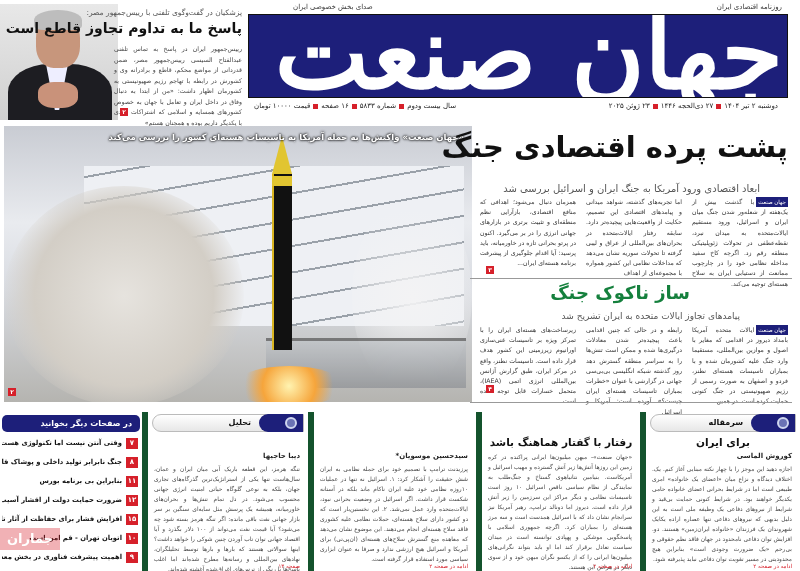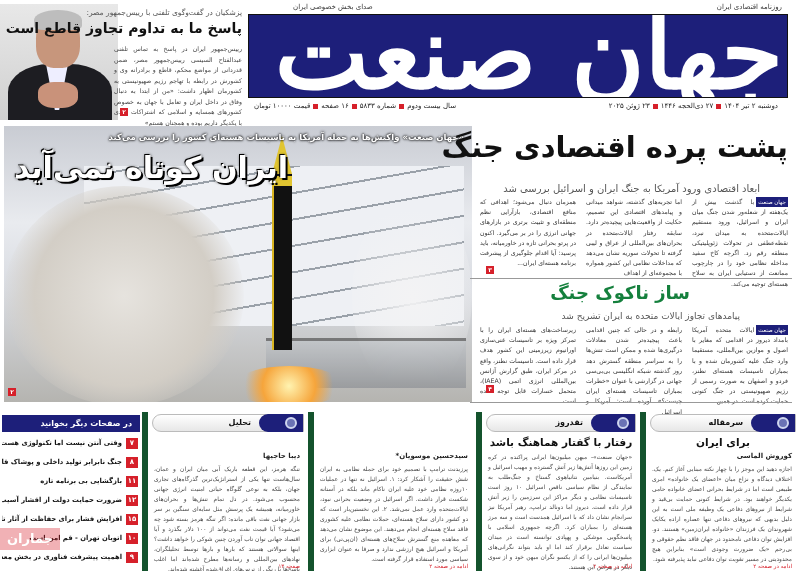--- a/index.html
+++ b/index.html
@@ -63,21 +63,21 @@
 .sec-hdr{position:absolute;top:2px;right:4px;left:4px;height:18px;border:1px solid #bbb;border-radius:9px 0 0 9px;background:linear-gradient(180deg,#fff 0%,#e7e7e7 100%)}
 .sec-hdr .pill{position:absolute;right:0;top:-1px;width:44px;height:18px;background:#1d1f7a;border-radius:9px 0 0 9px}
 .sec-hdr .ring{position:absolute;right:6px;top:2px;width:12px;height:12px;border-radius:50%;border:2px solid #cfd6ef;background:#6b73b5}
 .sec-hdr .lbl{position:absolute;right:52px;top:3px;font-size:8px;font-weight:bold;color:#111}
 .b-title{position:absolute;top:24px;right:6px;left:6px;text-align:center;font-size:10.5px;font-weight:bold;color:#111}
 .b-author{position:absolute;top:40px;right:8px;font-size:7px;font-weight:bold;color:#222}
 .b-body{position:absolute;top:50px;right:8px;left:6px;font-size:5.9px;line-height:10px;color:#444;text-align:justify}
 .b-foot{position:absolute;bottom:2px;right:8px;font-size:5.5px;color:#d6202a}
 
 #side{left:2px;top:412px;width:138px;height:159px}
-#side-hdr{position:absolute;top:3px;left:0;right:0;height:17px;background:#1d1f7a;color:#fff;font-size:8px;font-weight:bold;padding-right:8px;line-height:17px;border-radius:0}
+#side-hdr{position:absolute;top:3px;left:0;right:0;height:17px;background:#1d1f7a;color:#fff;font-size:8px;font-weight:bold;padding-right:8px;line-height:17px;border-radius:5px}
 .side-item{position:absolute;right:2px;left:0;height:17px;font-size:6.8px;font-weight:bold;color:#111;line-height:17px;white-space:nowrap;overflow:hidden}
 .side-item .num{display:inline-block;width:12px;height:11px;background:#d6202a;color:#fff;text-align:center;line-height:11px;font-size:7px;margin-left:4px;vertical-align:middle}
 #watermark{left:0;top:528px;width:60px;height:22px;background:rgba(214,32,42,.35);color:#fff;font-size:13px;font-weight:bold;text-align:center;line-height:22px}
 </style>
 </head>
 <body>
 
 <div id="masthead" class="abs">
   <div id="tagline-r" class="abs">روزنامه اقتصادی ایران</div>
   <div id="tagline-l" class="abs">صدای بخش خصوصی ایران</div>
@@ -109,21 +109,20 @@
 <div id="hero" class="abs">
   <div class="ground"></div>
   <div class="smoke"></div>
   <div class="smoke2"></div>
   <div class="gantry"></div>
   <div class="rocket-nose"></div>
   <div class="rocket"></div>
   <div class="rocket-band"></div>
   <div class="flame"></div>
   <div id="hero-kicker" class="abs">«جهان صنعت» واکنش‌ها به حمله آمریکا به تاسیسات هسته‌ای کشور را بررسی می‌کند</div>
-  <div id="hero-head" class="abs">ایران کوتاه نمی‌آید</div>
   <span id="hero-pg" class="abs pg-badge">۲</span>
 </div>
 
 <div id="main-head" class="abs">پشت پرده اقتصادی جنگ</div>
 <div id="main-sub" class="abs">ابعاد اقتصادی ورود آمریکا به جنگ ایران و اسرائیل بررسی شد</div>
 <div id="ms-col1" class="col"><span class="kicker-box">جهان صنعت</span><span>با گذشت بیش از یک‌هفته از شعله‌ور شدن جنگ میان ایران و اسرائیل، ورود مستقیم ایالات‌متحده به میدان نبرد، نقطه‌عطفی در تحولات ژئوپلیتیکی منطقه رقم زد. اگرچه کاخ سفید مداخله نظامی خود را در چارچوب ممانعت از دستیابی ایران به سلاح هسته‌ای توجیه می‌کند.</span></div>
 <div id="ms-col2" class="col">اما تجربه‌های گذشته، شواهد میدانی و پیامدهای اقتصادی این تصمیم، حکایت از واقعیت‌هایی پیچیده‌تر دارد. سابقه رفتار ایالات‌متحده در بحران‌های بین‌المللی از عراق و لیبی گرفته تا تحولات سوریه نشان می‌دهد که مداخلات نظامی این کشور همواره با مجموعه‌ای از اهداف</div>
 <div id="ms-col3" class="col">همزمان دنبال می‌شود؛ اهدافی که منافع اقتصادی، بازآرایی نظم منطقه‌ای و تثبیت برتری در بازارهای جهانی انرژی را در بر می‌گیرد. اکنون در پرتو بحرانی تازه در خاورمیانه، باید پرسید: آیا اقدام جلوگیری از پیشرفت برنامه هسته‌ای ایران...</div>
 <span id="ms-pg" class="abs pg-badge">۳</span>
 <div class="hr" style="right:8px;top:278px;width:322px"></div>
@@ -141,25 +140,20 @@
       <div class="pill"></div>
       <div class="ring"></div>
       <span class="lbl">سرمقاله</span>
     </div>
   <div class="b-title">برای ایران</div>
   <div class="b-author">کوروش الماسی</div>
   <div class="b-body" style="top:52px">اجازه دهید این موجز را با چهار نکته مبنایی آغاز کنم. یک. اختلاف دیدگاه و نزاع میان «اعضای یک خانواده» امری طبیعی است اما در شرایط بحرانی اعضای خانواده حامی یکدیگر خواهند بود. در شرایط کنونی حمایت بی‌قید و شرایط از نیروهای دفاعی یک وظیفه ملی است به این دلیل بدیهی که نیروهای دفاعی تنها عصاره اراده یکایک شهروندان یک فرزندان «خانواده ایران‌زمین» هستند. دو. افزایش توان دفاعی نامحدود در جهان فاقد نظم حقوقی و بی‌رحم «یک ضرورت وجودی است» بنابراین هیچ محدودیتی در مسیر تقویت توان دفاعی نباید پذیرفته شود.</div>
   <div class="b-foot">ادامه در صفحه ۲</div>
 </div>
 <div class="bcol" style="left:476px;width:164px">
-  <div class="sec-hdr">
-      <div class="pill"></div>
-      <div class="ring"></div>
-      <span class="lbl">تقدروز</span>
-    </div>
   <div class="b-title">رفتار با گفتار هماهنگ باشد</div>
   <div class="b-body" style="top:40px">«جهان صنعت»- میهن میلیون‌ها ایرانی پراکنده در کره زمین این روزها آتش‌ها زیر آتش گسترده و مهیب اسرائیل و آمریکاست. بنیامین نتانیاهوی گستاخ و جنگ‌طلب به نمایندگی از نظام سیاسی ناقص اسرائیل ۱۰ روز است تاسیسات نظامی و دیگر مراکز این سرزمین را زیر آتش قرار داده است. دیروز اما دونالد ترامپ، رهبر آمریکا نیز سرانجام نشان داد که با اسرائیل همدست است و سه مرز هسته‌ای را بمباران کرد. اگرچه جمهوری اسلامی با پاسخگویی موشکی و پهپادی توانسته است در میدان سیاست تعادل برقرار کند اما او باید بتواند نگرانی‌های میلیون‌ها ایرانی را که از یکسو نگران میهن خود و از سوی دیگر در هراس این هستند.</div>
   <div class="b-foot">ادامه در صفحه ۲</div>
 </div>
 <div class="bcol" style="left:308px;width:168px">
   <div class="b-author">سیدحسین موسویان*</div>
   <div class="b-body" style="top:52px">پرزیدنت ترامپ با تصمیم خود برای حمله نظامی به ایران شش حقیقت را آشکار کرد: ۱. اسرائیل نه تنها در عملیات ۱۰روزه نظامی خود علیه ایران ناکام ماند بلکه در آستانه شکست قرار داشت. اگر اسرائیل در وضعیت بحرانی نبود، ایالات‌متحده وارد عمل نمی‌شد. ۲. این نخستین‌بار است که دو کشور دارای سلاح هسته‌ای، حملات نظامی علیه کشوری فاقد سلاح هسته‌ای انجام می‌دهند. این موضوع نشان می‌دهد که معاهده منع گسترش سلاح‌های هسته‌ای (ان‌پی‌تی) برای آمریکا و اسرائیل هیچ ارزشی ندارد و صرفا به عنوان ابزاری سیاسی مورد استفاده قرار گرفته است.</div>
   <div class="b-foot">ادامه در صفحه ۲</div>
 </div>
 <div class="bcol" style="left:142px;width:166px">
@@ -170,19 +164,19 @@
     </div>
   <div class="b-author">دیبا حاجیها</div>
   <div class="b-body" style="top:52px">تنگه هرمز، این قطعه باریک آبی میان ایران و عمان، سال‌هاست تنها یکی از استراتژیک‌ترین گذرگاه‌های تجاری جهان، بلکه به نوعی گلوگاه حیاتی امنیت انرژی جهانی محسوب می‌شود. در دل تمام تنش‌ها و بحران‌های خاورمیانه، همیشه یک پرسش مثل سایه‌ای سنگین بر سر بازار جهانی نفت باقی مانده: اگر تنگه هرمز بسته شود چه می‌شود؟ آیا قیمت نفت می‌تواند از ۱۰۰ دلار بگذرد و آیا اقتصاد جهانی توان تاب آوردن چنین شوکی را خواهد داشت؟ اینها سوالاتی هستند که بارها و بارها توسط تحلیلگران، نهادهای بین‌المللی و رسانه‌ها مطرح شده‌اند اما اغلب پاسخ‌ها با رنگی از ترس‌های اغراق‌شده آغشته شده‌اند.</div>
   <div class="b-foot">صفحه ۱۳</div>
 </div>
 
 <div id="side" class="abs">
   <div id="side-hdr">در صفحات دیگر بخوانید</div>
   <div class="side-item" style="top:23px"><span class="num">۷</span><span>وقتی آنتن نیست اما تکنولوژی هست!</span></div>
   <div class="side-item" style="top:42px"><span class="num">۸</span><span>جنگ نابرابر تولید داخلی و پوشاک قاچاق</span></div>
-  <div class="side-item" style="top:61px"><span class="num">۱۱</span><span>بازگشایی بی برنامه تازه</span></div>
+  <div class="side-item" style="top:61px"><span class="num">۱۱</span><span>بنابراین بی برنامه بورس</span></div>
   <div class="side-item" style="top:80px"><span class="num">۱۲</span><span>ضرورت حمایت دولت از اقشار آسیب‌پذیر</span></div>
   <div class="side-item" style="top:99px"><span class="num">۱۵</span><span>افزایش فشار برای حفاظت از آثار تاریخی</span></div>
   <div class="side-item" style="top:118px"><span class="num">۱۰</span><span>اتوبان تهران - قم امن است</span></div>
   <div class="side-item" style="top:137px"><span class="num">۹</span><span>اهمیت پیشرفت فناوری در بخش معدن</span></div>
 </div>
 <div id="watermark" class="abs">جماران</div>
 
 </body></html>

